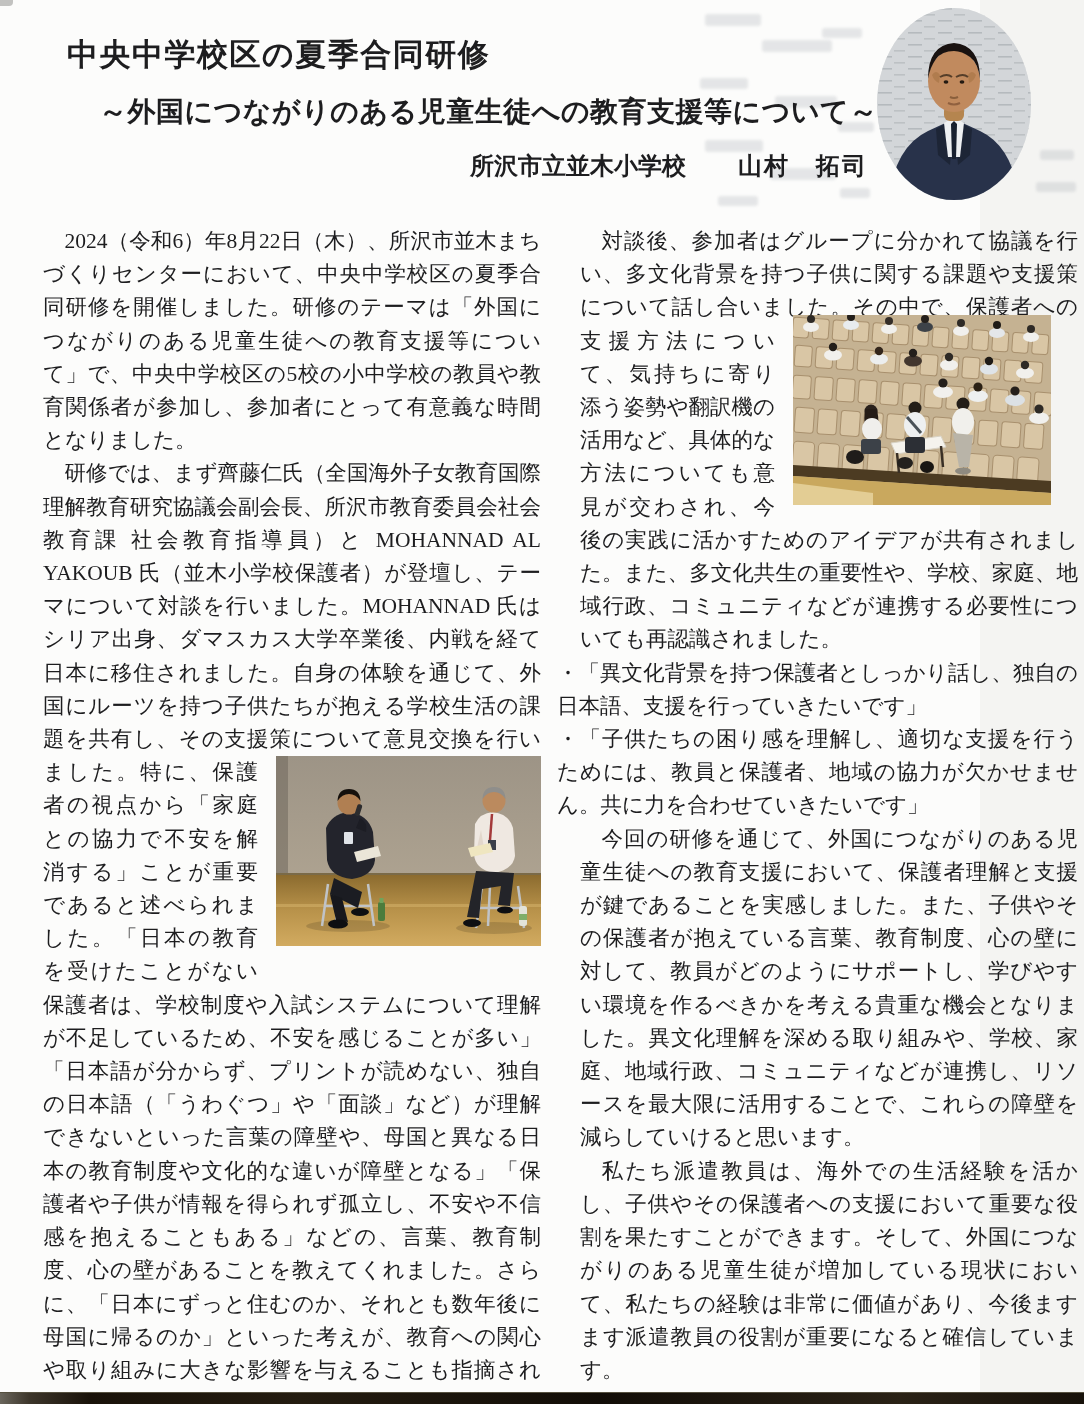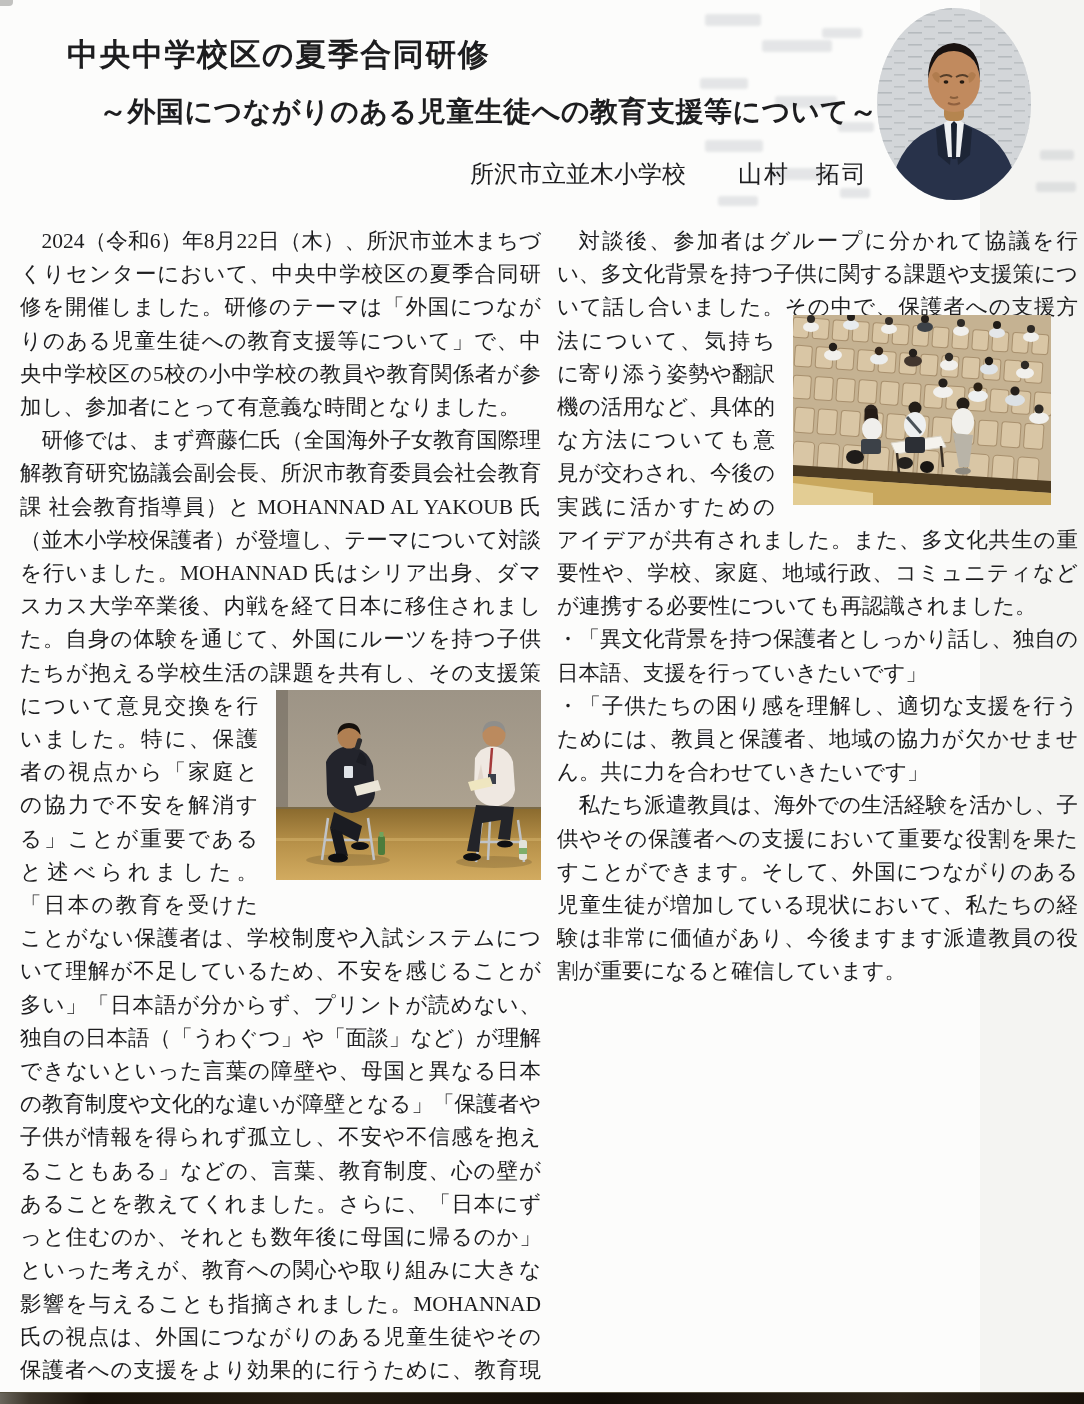--- a/index.html
+++ b/index.html
@@ -31,37 +31,37 @@
   }
   .subtitle {
     position:absolute; left:99px; top:93px; margin:0;
     font-size:28px; font-weight:700; letter-spacing:0.5px;
     white-space:nowrap;
     text-align:center;
   }
   .byline {
     position:absolute; left:470px; top:150px;
     font-family:"Liberation Sans","DejaVu Sans",sans-serif;
-    font-size:24px; font-weight:400; white-space:nowrap;margin-top:8px;
+    font-size:24px; font-weight:700; white-space:nowrap;
   }
   .byline .author { margin-left:52px; letter-spacing:2px; }
   .portrait {
     position:absolute; left:876px; top:5px; width:156px; height:198px;
   }
   .portrait svg { display:block; }
   .col {
     position:absolute; top:225px; width:521px;
     font-size:21.5px; line-height:33.2px;
     text-align:justify; text-justify:inter-ideograph;
     overflow-wrap:break-word;
   }
   .col-left  { left:20px; }
   .col-right { left:557px; }
   p.para { margin:0; }
-  p.indent { text-indent:1em; }
+  p.indent { text-indent:1em;margin-left:23px; }
   .float-photo { float:right; }
   .fp-dialogue { width:265px; height:190px; margin:2px 0 8px 18px; }
   .fp-group    { width:258px; height:190px; margin:0 27px 8px 18px; }
   .float-photo svg { display:block; position:relative; }
   .fp-dialogue svg { top:-2px; }
   .fp-group svg    { top:-10px; }
   .bottom-strip {
     position:absolute; left:0; bottom:0; width:1084px; height:11px;
     border-top:1px solid #55503f;
     background:linear-gradient(90deg,
@@ -374,17 +374,18 @@
         <path d="M160,118 L180,120 L176,152 L166,152 Z" fill="#b9b4a8"></path>
         <ellipse cx="170" cy="156" rx="8" ry="3.5" fill="#8e8a80"></ellipse>
 
         <ellipse cx="62" cy="142" rx="9" ry="7" fill="#1f1c1a"></ellipse>
         <ellipse cx="112" cy="148" rx="8" ry="6" fill="#23201d"></ellipse>
         <ellipse cx="134" cy="152" rx="7" ry="6" fill="#191613"></ellipse>
       </svg>
         </span><span>いて、気持ちに寄り添う姿勢や翻訳機の活用など、具体的な方法についても意見が交わされ、今後の実践に活かすためのアイデアが共有されました。また、多文化共生の重要性や、学校、家庭、地域行政、コミュニティなどが連携する必要性についても再認識されました。</span></p>
     <p class="para">・「異文化背景を持つ保護者としっかり話し、独自の日本語、支援を行っていきたいです」</p>
     <p class="para">・「子供たちの困り感を理解し、適切な支援を行うためには、教員と保護者、地域の協力が欠かせません。共に力を合わせていきたいです」</p>
+    <p class="para indent">今回の研修を通じて、外国につながりのある児童生徒への教育支援において、保護者理解と支援が鍵であることを実感しました。また、子供やその保護者が抱えている言葉、教育制度、心の壁に対して、教員がどのようにサポートし、学びやすい環境を作るべきかを考える貴重な機会となりました。異文化理解を深める取り組みや、学校、家庭、地域行政、コミュニティなどが連携し、リソースを最大限に活用することで、これらの障壁を減らしていけると思います。</p>
     <p class="para indent">私たち派遣教員は、海外での生活経験を活かし、子供やその保護者への支援において重要な役割を果たすことができます。そして、外国につながりのある児童生徒が増加している現状において、私たちの経験は非常に価値があり、今後ますます派遣教員の役割が重要になると確信しています。</p>
   </div>
 
   <div class="bottom-strip"></div>
 </div>
 
 </body></html>

